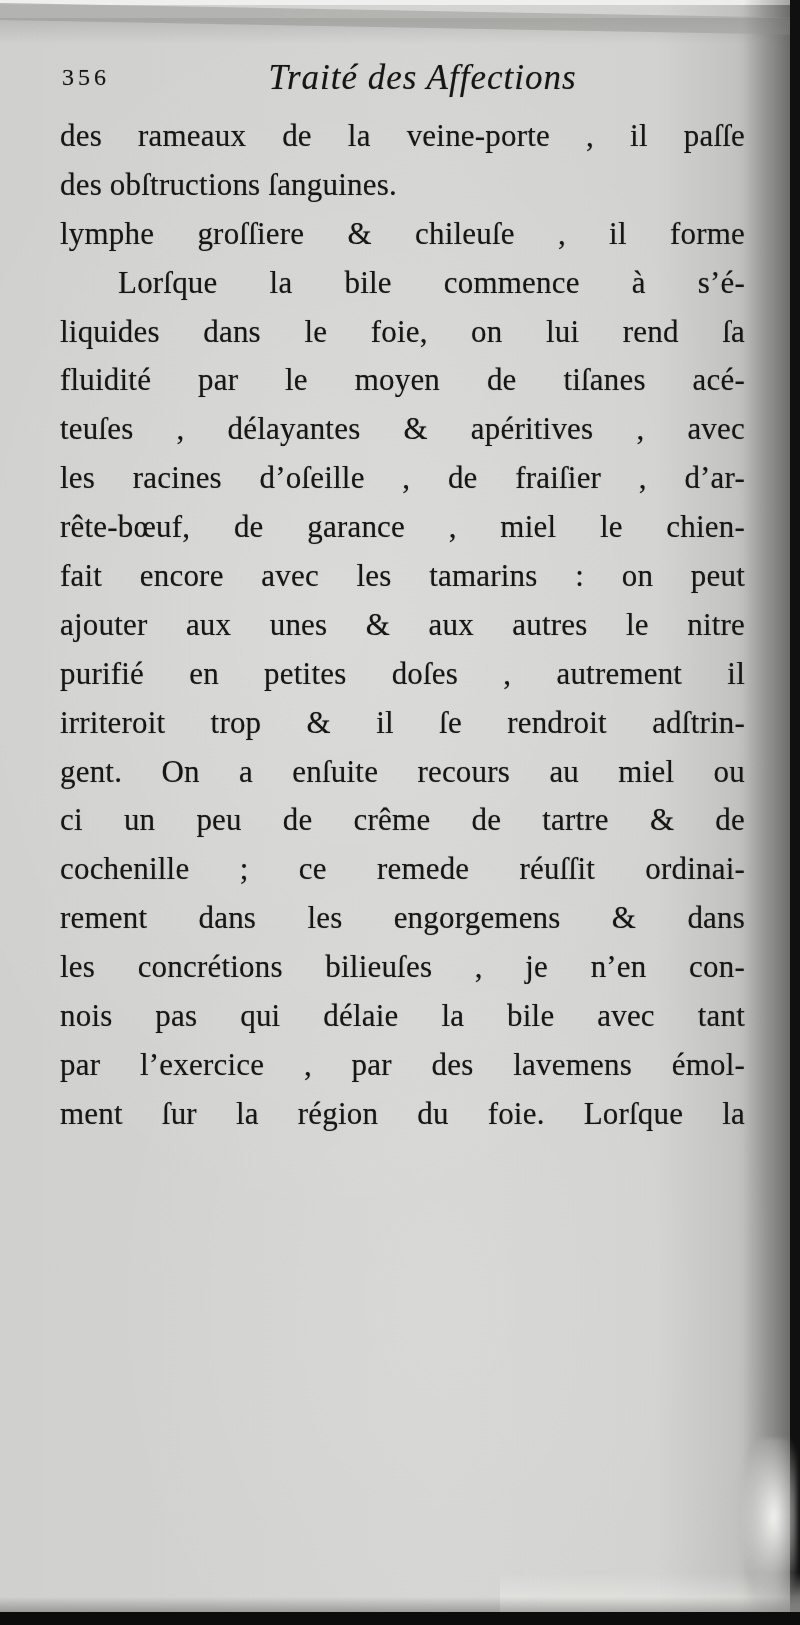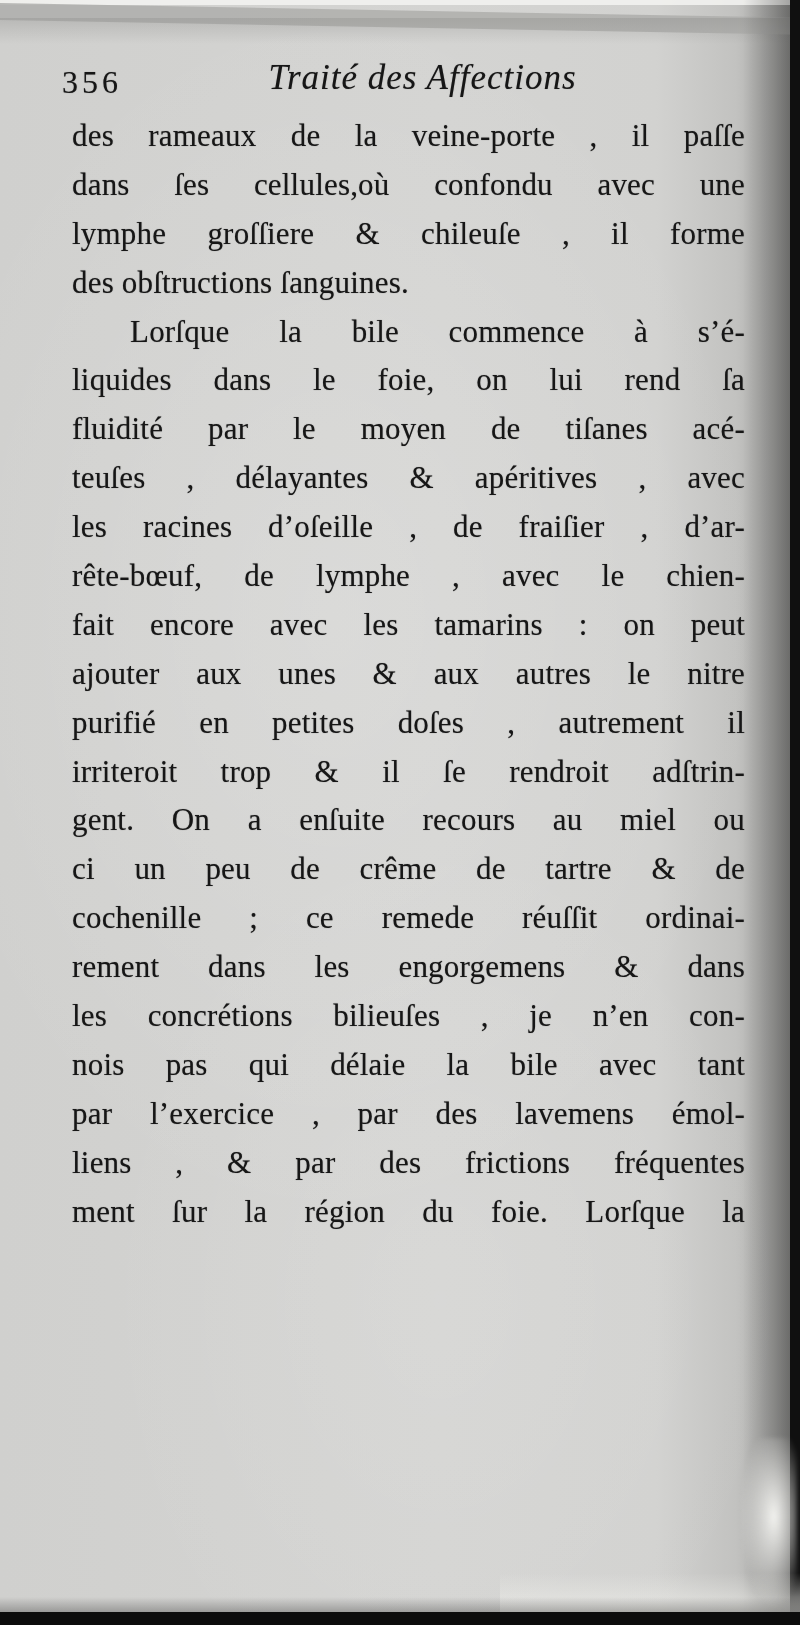--- a/index.html
+++ b/index.html
@@ -27,24 +27,24 @@
   .edge-bottom-dark{position:absolute;bottom:0;left:0;width:100%;height:13px;background:#0c0c0c;}
   .damage-spot{position:absolute;top:1438px;right:3px;width:58px;height:175px;
     background:radial-gradient(ellipse at 60% 45%,rgba(248,248,245,0.95),rgba(248,248,245,0) 68%);
     filter:blur(2px);}
   .bottom-right-light{position:absolute;bottom:10px;right:0;width:300px;height:42px;
     background:linear-gradient(to top,rgba(238,238,234,0.75),rgba(238,238,234,0));}
 
   
   .page-content{position:absolute;left:60px;top:58px;width:685px;}
   .header{position:relative;height:54px;text-shadow:0 0 1px rgba(15,15,15,0.4);}
-  .pagenum{position:absolute;left:2px;top:6px;font-size:32px;letter-spacing:4px;}
+  .pagenum{position:absolute;left:2px;top:6px;font-size:24px;letter-spacing:4px;}
   .running-title{display:block;text-align:center;font-style:italic;font-size:35px;
     padding-left:40px;letter-spacing:1px;}
-  .textblock{margin-top:0;margin-left:12px;}
+  .textblock{margin-top:0;}
   .line{
     height:48.9px;line-height:48.9px;font-size:31px;
     text-align:justify;text-align-last:justify;
     overflow:hidden;white-space:nowrap;
     text-shadow:0 0 1px rgba(15,15,15,0.45);
     letter-spacing:0.2px;
   }
   .line.left{text-align:left;text-align-last:left;white-space:normal;}
   .line.indent{padding-left:58px;font-family:Liberation Serif, serif;}
 </style>
@@ -53,41 +53,39 @@
 
 <div class="scan">
 
   <div class="page-content">
     <div class="header">
       <span class="pagenum">356</span>
       <span class="running-title">Traité des Affections</span>
     </div>
     <div class="textblock" id="textblock">
         <div class="line">des rameaux de la veine-porte , il paſſe</div>
-        <div class="line">dans ſes cellules,où confondu avec une</div>
+        <div class="line left">des obſtructions ſanguines.</div>
         <div class="line">lymphe groſſiere &amp; chileuſe , il forme</div>
-        <div class="line left">des obſtructions ſanguines.</div>
         <div class="line indent">Lorſque la bile commence à s’é-</div>
         <div class="line">liquides dans le foie, on lui rend ſa</div>
         <div class="line">fluidité par le moyen de tiſanes acé-</div>
         <div class="line">teuſes , délayantes &amp; apéritives , avec</div>
         <div class="line">les racines d’oſeille , de fraiſier , d’ar-</div>
-        <div class="line">rête-bœuf, de lymphe , avec le chien-</div>
+        <div class="line">rête-bœuf, de garance , miel le chien-</div>
         <div class="line">fait encore avec les tamarins : on peut</div>
         <div class="line">ajouter aux unes &amp; aux autres le nitre</div>
         <div class="line">purifié en petites doſes , autrement il</div>
         <div class="line">irriteroit trop &amp; il ſe rendroit adſtrin-</div>
         <div class="line">gent. On a enſuite recours au miel ou</div>
         <div class="line">ci un peu de crême de tartre &amp; de</div>
         <div class="line">cochenille ; ce remede réuſſit ordinai-</div>
         <div class="line">rement dans les engorgemens &amp; dans</div>
         <div class="line">les concrétions bilieuſes , je n’en con-</div>
         <div class="line">nois pas qui délaie la bile avec tant</div>
         <div class="line">par l’exercice , par des lavemens émol-</div>
-        <div class="line">liens , &amp; par des frictions fréquentes</div>
         <div class="line">ment ſur la région du foie. Lorſque la</div>
       </div>
   </div>
 
   <div class="edge-top-white"></div>
   <div class="edge-top-band"></div>
   <div class="edge-top-fade"></div>
   <div class="edge-right-shade"></div>
   <div class="edge-right-dark"></div>
   <div class="bottom-right-light"></div>

